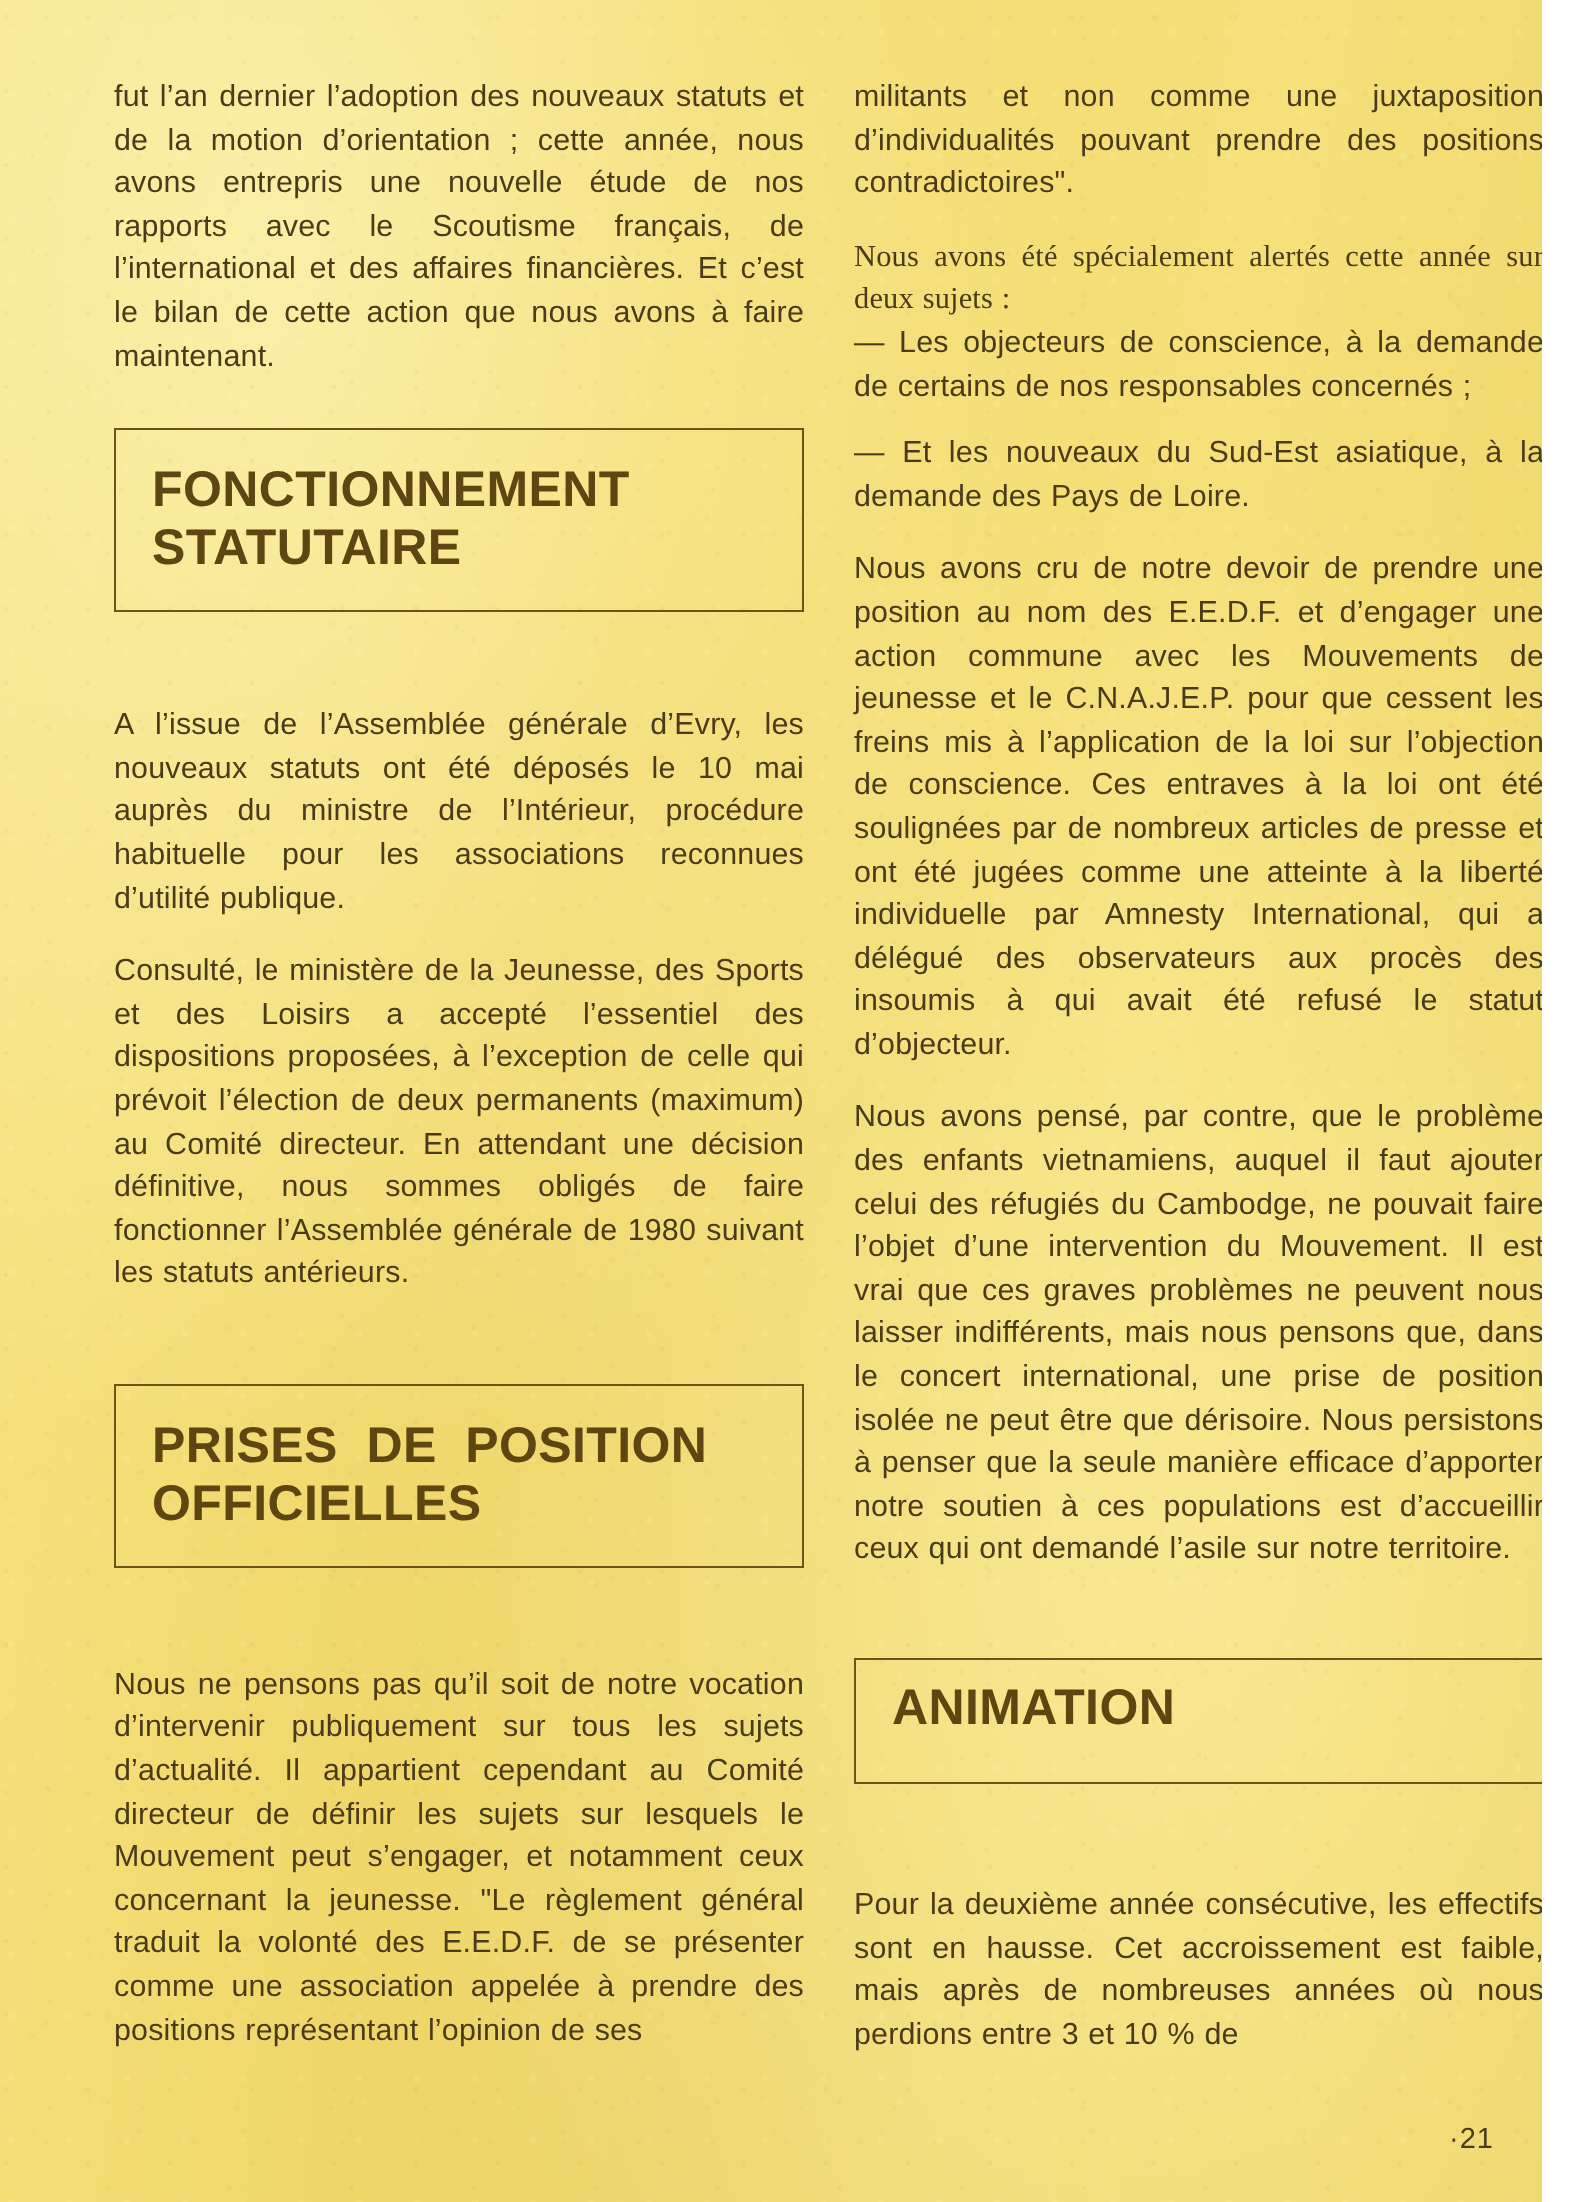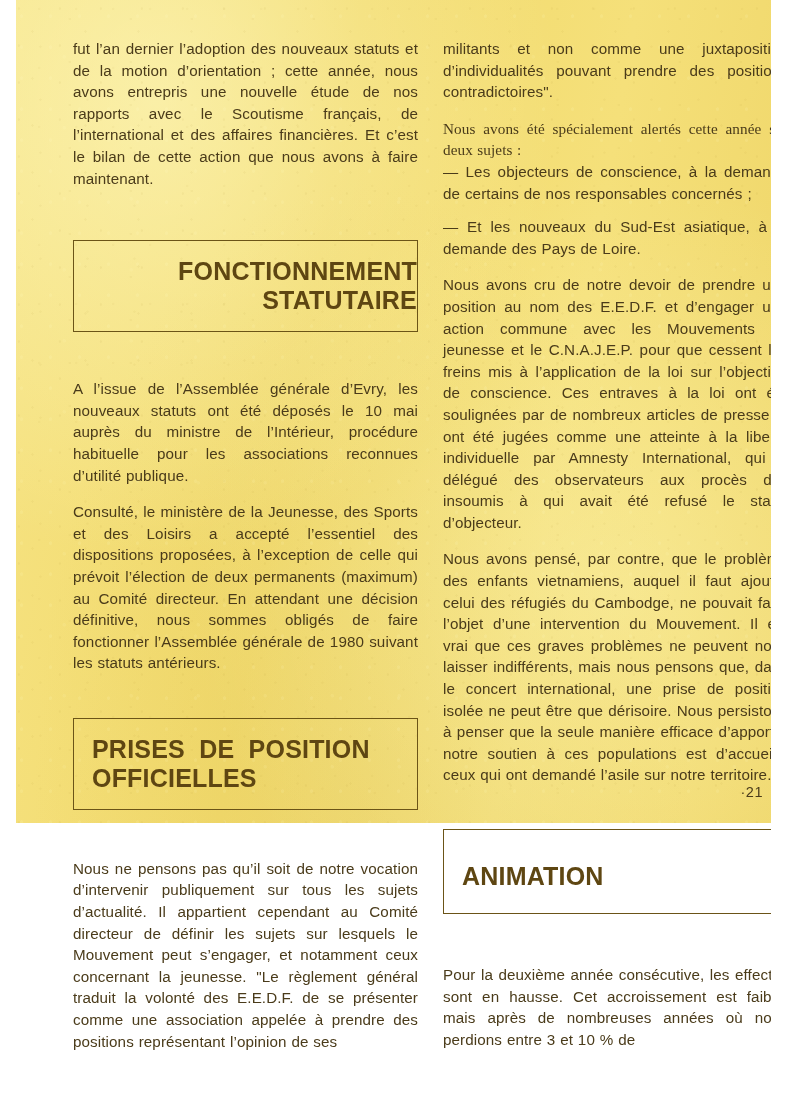--- a/index.html
+++ b/index.html
@@ -9,24 +9,24 @@
   }
   body {
     width: 787px;
     height: 1101px;
     overflow: hidden;
     font-family: "Liberation Sans", sans-serif;
   }
 
   #page {
     position: absolute;
-    left: 16px;
+    left: 0;
     top: 0;
     width: 771px;
-    height: 823px;
+    height: 1101px;
     background: #f3dd72;
     background-image:
       radial-gradient(ellipse at 18% 12%, rgba(255,252,205,0.55) 0%, rgba(255,252,205,0) 45%),
       radial-gradient(ellipse at 78% 72%, rgba(255,250,190,0.40) 0%, rgba(255,250,190,0) 50%),
       radial-gradient(ellipse at 45% 98%, rgba(222,196,88,0.35) 0%, rgba(222,196,88,0) 55%),
       linear-gradient(100deg, #f6e383 0%, #f2da6c 38%, #f5e07a 68%, #eed465 100%);
     box-sizing: border-box;
   }
 
   
@@ -107,21 +107,21 @@
 </head>
 <body>
 
 <div id="page">
   <div id="grain"></div>
 
   <div class="column" id="col-left">
 
     <p class="body-text">fut l’an dernier l’adoption des nouveaux statuts et de la motion d’orientation ; cette année, nous avons entrepris une nouvelle étude de nos rapports avec le Scoutisme français, de l’international et des affaires financières. Et c’est le bilan de cette action que nous avons à faire maintenant.</p>
 
-    <div class="section-box" style="margin-top: 51px; text-align: right;">
+    <div class="section-box" style="margin-top: 25px;">
       <h2>
         <span class="ln">FONCTIONNEMENT</span>
         <span class="ln">STATUTAIRE</span>
       </h2>
     </div>
 
     <p class="body-text" style="margin-top: 46px;">A l’issue de l’Assemblée générale d’Evry, les nouveaux statuts ont été déposés le 10 mai auprès du ministre de l’Intérieur, procédure habituelle pour les associations reconnues d’utilité publique.</p>
 
     <p class="body-text">Consulté, le ministère de la Jeunesse, des Sports et des Loisirs a accepté l’essentiel des dispositions proposées, à l’exception de celle qui prévoit l’élection de deux permanents (maximum) au Comité directeur. En attendant une décision définitive, nous sommes obligés de faire fonctionner l’Assemblée générale de 1980 suivant les statuts antérieurs.</p>
 
@@ -143,21 +143,21 @@
     <p class="body-text" style="margin-bottom:0;font-family:Liberation Serif, serif;">Nous avons été spécialement alertés cette année sur deux sujets :</p>
 
     <p class="body-text" style="margin-bottom:12px;">— Les objecteurs de conscience, à la demande de certains de nos responsables concernés ;</p>
 
     <p class="body-text">— Et les nouveaux du Sud-Est asiatique, à la demande des Pays de Loire.</p>
 
     <p class="body-text">Nous avons cru de notre devoir de prendre une position au nom des E.E.D.F. et d’engager une action commune avec les Mouvements de jeunesse et le C.N.A.J.E.P. pour que cessent les freins mis à l’application de la loi sur l’objection de conscience. Ces entraves à la loi ont été soulignées par de nombreux articles de presse et ont été jugées comme une atteinte à la liberté individuelle par Amnesty International, qui a délégué des observateurs aux procès des insoumis à qui avait été refusé le statut d’objecteur.</p>
 
     <p class="body-text">Nous avons pensé, par contre, que le problème des enfants vietnamiens, auquel il faut ajouter celui des réfugiés du Cambodge, ne pouvait faire l’objet d’une intervention du Mouvement. Il est vrai que ces graves problèmes ne peuvent nous laisser indifférents, mais nous pensons que, dans le concert international, une prise de position isolée ne peut être que dérisoire. Nous persistons à penser que la seule manière efficace d’apporter notre soutien à ces populations est d’accueillir ceux qui ont demandé l’asile sur notre territoire.</p>
 
-    <div class="section-box" style="margin-top: 43px; padding-top: 32px; padding-bottom: 22px;">
+    <div class="section-box" style="margin-top: 43px; padding-top: 10px; padding-bottom: 22px;">
       <h2>
         <span class="ln">ANIMATION</span>
       </h2>
     </div>
 
     <p class="body-text tight" style="margin-top: 50px;">Pour la deuxième année consécutive, les effectifs sont en hausse. Cet accroissement est faible, mais après de nombreuses années où nous perdions entre 3 et 10 % de</p>
 
   </div>
 
   <div id="page-number">·21</div>

